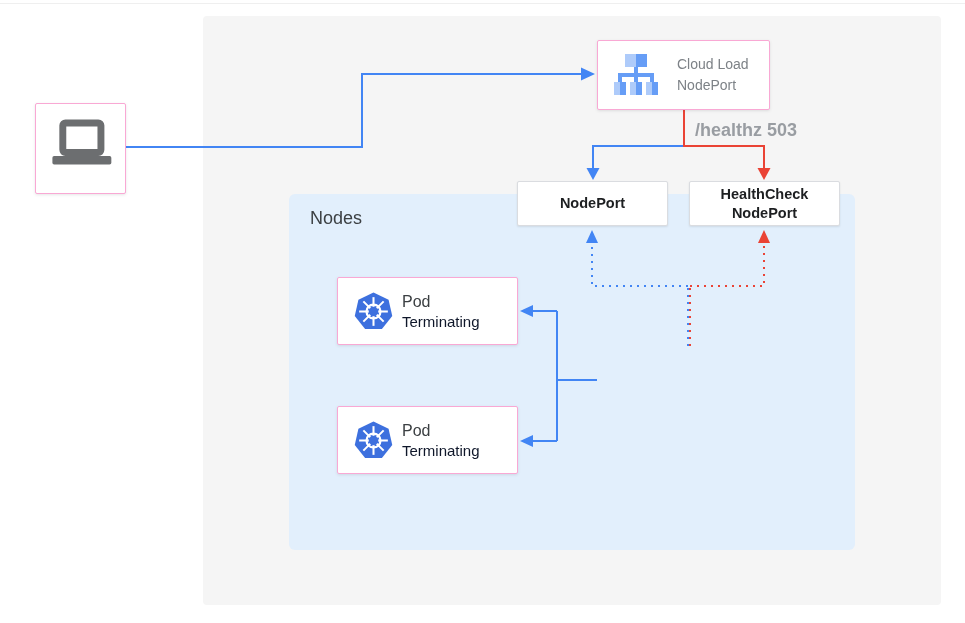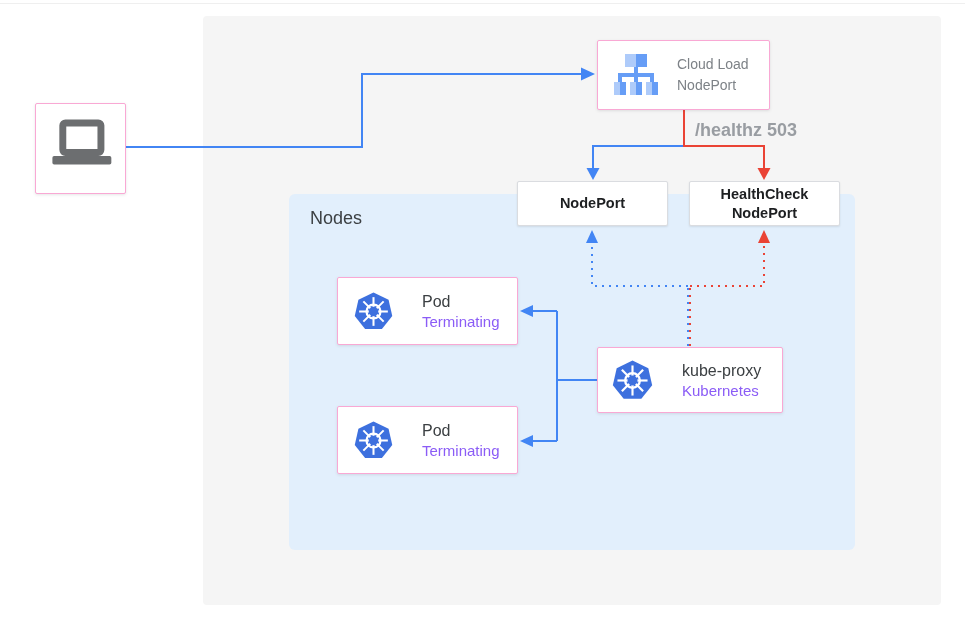--- a/index.html
+++ b/index.html
@@ -27,23 +27,23 @@
   }
   .laptop-card{left:35px;top:103px;width:91px;height:91px;justify-content:center;}
   .clb-card{left:597px;top:40px;width:173px;height:70px;padding-left:12px;}
   .clb-text{margin-left:15px;font-size:14px;line-height:21px;color:#7d8287;}
   .nodeport-card{left:517px;top:181px;width:151px;height:45px;}
   .hcnp-card{left:689px;top:181px;width:151px;height:45px;line-height:19px;text-align:center;}
   .pod-card{left:337px;width:181px;height:68px;padding-left:15px;}
   .pod1{top:277px;}
   .pod2{top:406px;}
   .kp-card{left:597px;top:347px;width:186px;height:66px;padding-left:13px;}
-  .card-text{margin-left:28px;}
+  .card-text{margin-left:8px;}
   .card-title{font-size:16px;line-height:21px;color:#3c4043;}
-  .card-sub{font-size:15px;line-height:20px;color:#8b5cf6;}
+  .card-sub{font-size:15px;line-height:20px;color:#0f172a;}
   .healthz{left:695px;top:120px;font-size:18px;font-weight:700;color:#999da2;z-index:4;}
 </style>
 </head>
 <body>
 
 <div class="canvas">
 
   <div class="abs topline"></div>
   <div class="abs panel"></div>
 
@@ -156,31 +156,14 @@
       </g>
       <circle cx="20" cy="20" r="4.6" fill="#3d70de"></circle>
       <circle cx="20" cy="20" r="6.8" fill="none" stroke="#ffffff" stroke-width="2.2"></circle>
     </svg>
     <div class="card-text">
       <div class="card-title">Pod</div>
       <div class="card-sub">Terminating</div>
     </div>
   </div>
 
-  <div class="abs card kp-card">
-    <svg width="43" height="43" viewBox="0 0 40 40">
-      <polygon points="20,1.5 34.7,8.6 38.3,24.4 28.2,37 11.8,37 1.7,24.4 5.3,8.6" fill="#3d70de"></polygon>
-      <g stroke="#ffffff" stroke-width="2">
-        <line x1="20" y1="6" x2="20" y2="34"></line>
-        <line x1="6" y1="20" x2="34" y2="20"></line>
-        <line x1="10.1" y1="10.1" x2="29.9" y2="29.9"></line>
-        <line x1="10.1" y1="29.9" x2="29.9" y2="10.1"></line>
-      </g>
-      <circle cx="20" cy="20" r="4.6" fill="#3d70de"></circle>
-      <circle cx="20" cy="20" r="6.8" fill="none" stroke="#ffffff" stroke-width="2.2"></circle>
-    </svg>
-    <div class="card-text">
-      <div class="card-title">kube-proxy</div>
-      <div class="card-sub">Kubernetes</div>
-    </div>
-  </div>
 
 </div>
 
 </body></html>

